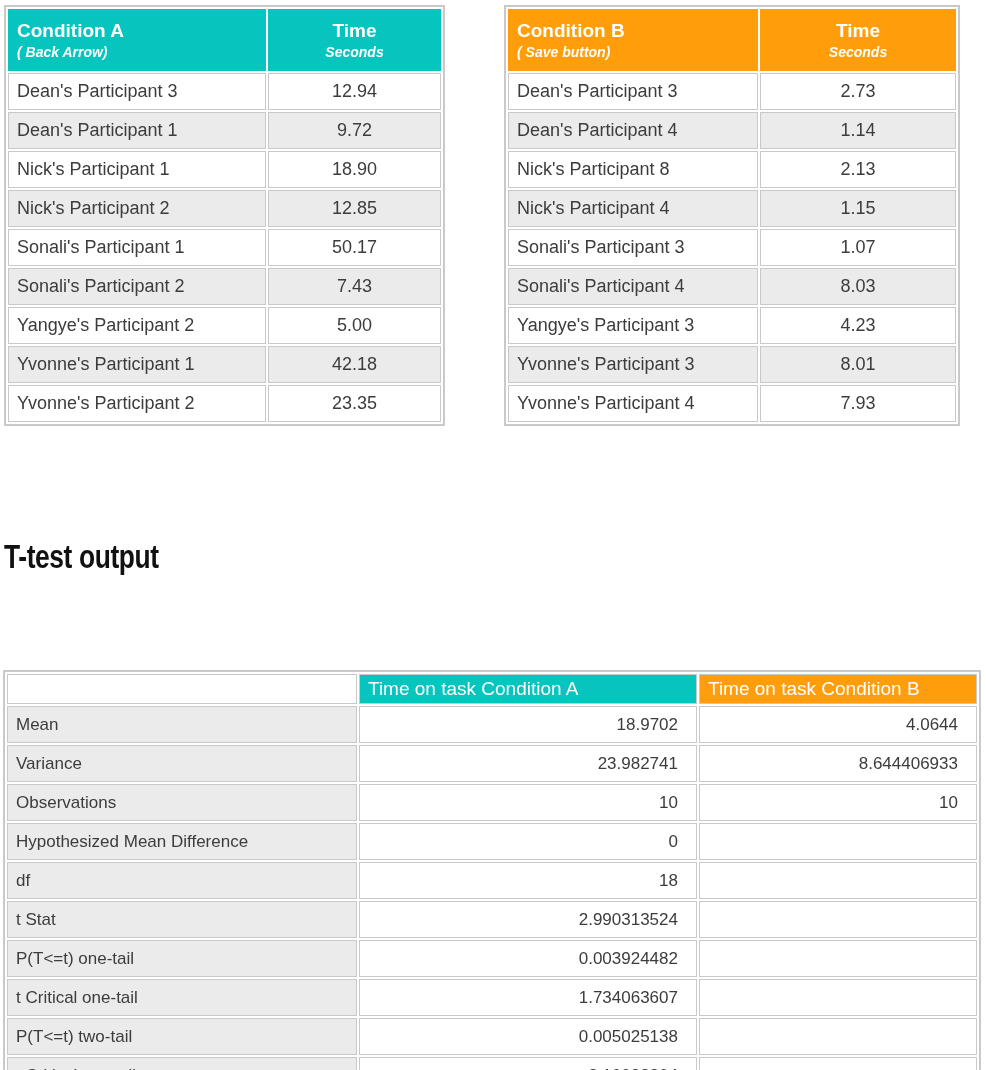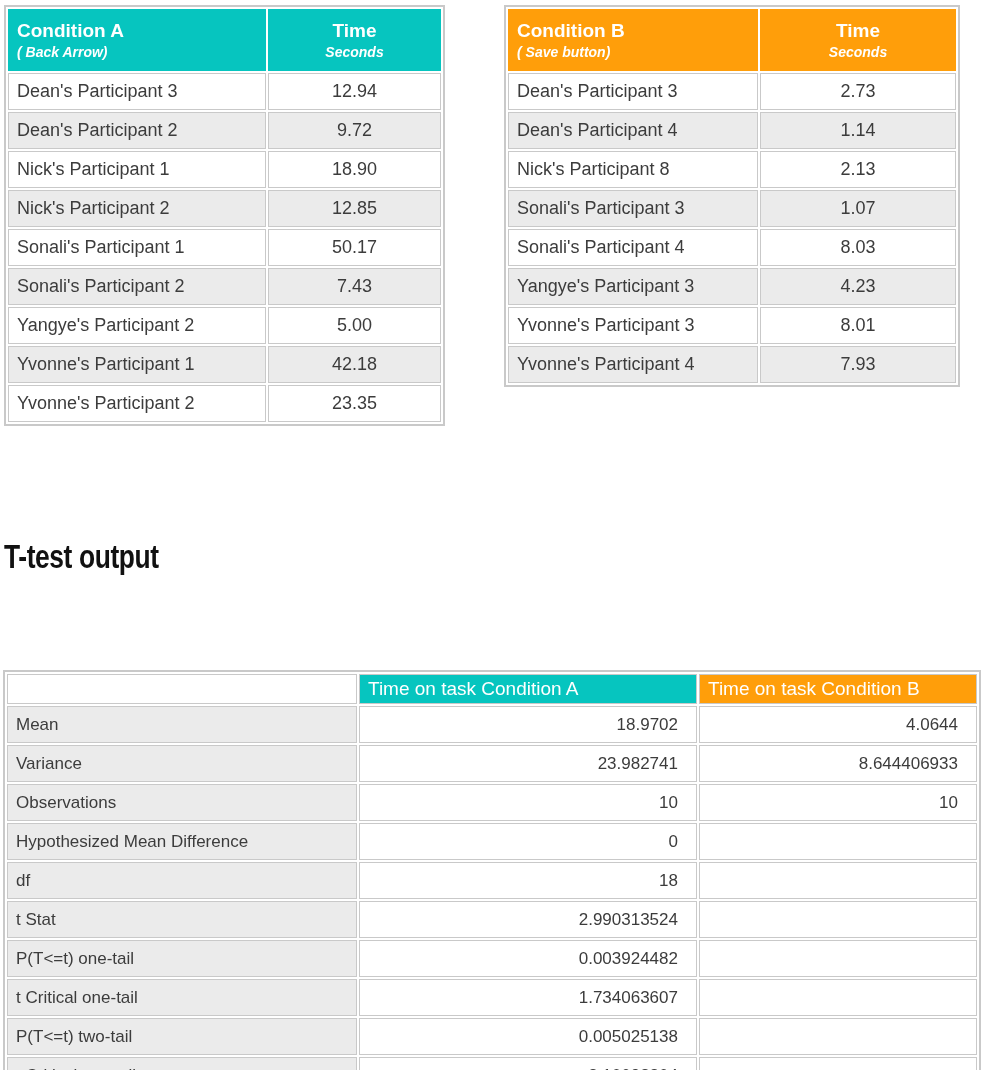--- a/index.html
+++ b/index.html
@@ -83,21 +83,21 @@
         <div class="head-sub">Seconds</div>
       </th>
     </tr>
   </thead>
   <tbody>
     <tr>
         <td class="p-label">Dean's Participant 3</td>
         <td class="p-value">12.94</td>
       </tr>
     <tr>
-        <td class="p-label">Dean's Participant 2</td>
+        <td class="p-label">Dean's Participant 1</td>
         <td class="p-value">9.72</td>
       </tr>
     <tr>
         <td class="p-label">Nick's Participant 1</td>
         <td class="p-value">18.90</td>
       </tr>
     <tr>
         <td class="p-label">Nick's Participant 2</td>
         <td class="p-value">12.85</td>
       </tr>
@@ -146,20 +146,24 @@
         <td class="p-label">Dean's Participant 3</td>
         <td class="p-value">2.73</td>
       </tr>
     <tr>
         <td class="p-label">Dean's Participant 4</td>
         <td class="p-value">1.14</td>
       </tr>
     <tr>
         <td class="p-label">Nick's Participant 8</td>
         <td class="p-value">2.13</td>
+      </tr>
+    <tr>
+        <td class="p-label">Nick's Participant 4</td>
+        <td class="p-value">1.15</td>
       </tr>
     <tr>
         <td class="p-label">Sonali's Participant 3</td>
         <td class="p-value">1.07</td>
       </tr>
     <tr>
         <td class="p-label">Sonali's Participant 4</td>
         <td class="p-value">8.03</td>
       </tr>
     <tr>

